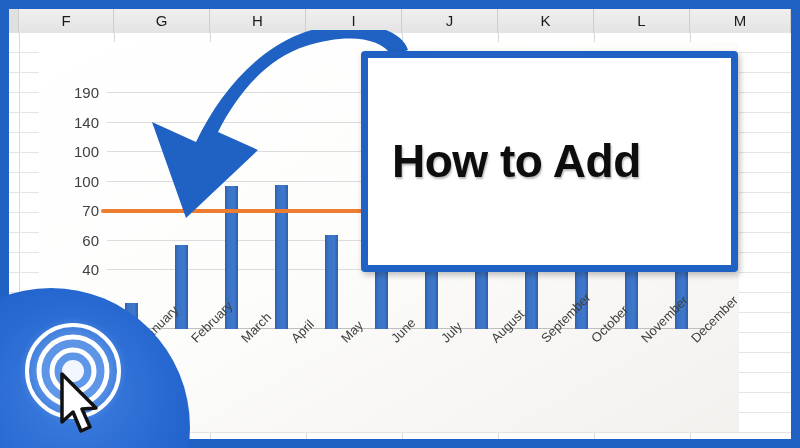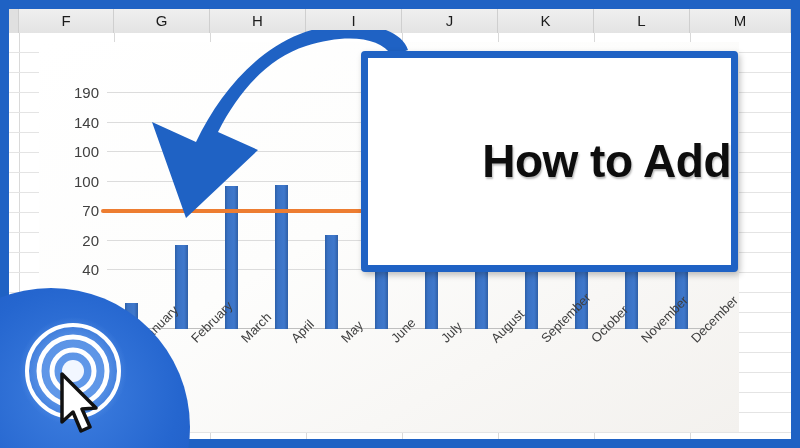--- a/index.html
+++ b/index.html
@@ -170,21 +170,21 @@
     top: 51px;
     width: 377px;
     height: 221px;
     background: #ffffff;
     border: 7px solid #1f62c4;
     border-radius: 4px;
     box-shadow: 2px 3px 6px rgba(0,0,0,0.25);
     box-sizing: border-box;
     display: flex;
     flex-direction: column;
-    align-items: flex-end;
+    align-items: flex-start;
     justify-content: center;
     padding-left: 24px;
   }
   .callout-line {
     font-size: 46px;
     font-weight: bold;
     color: #0d0d0d;
     letter-spacing: -0.5px;
     line-height: 1.17;
     text-shadow: 1px 2px 2px rgba(0,0,0,0.28);
@@ -269,21 +269,21 @@
     </div>
 
     <div class="chart">
 
       <div class="plot">
 
         <div class="gridline" style="bottom:58.9px;">
           <span class="ytick">40</span>
         </div>
         <div class="gridline" style="bottom:88.3px;">
-          <span class="ytick">20</span>
+          <span class="ytick">60</span>
         </div>
         <div class="gridline" style="bottom:117.8px;">
           <span class="ytick">70</span>
         </div>
         <div class="gridline" style="bottom:147.2px;">
           <span class="ytick">100</span>
         </div>
         <div class="gridline" style="bottom:176.7px;">
           <span class="ytick">100</span>
         </div>

